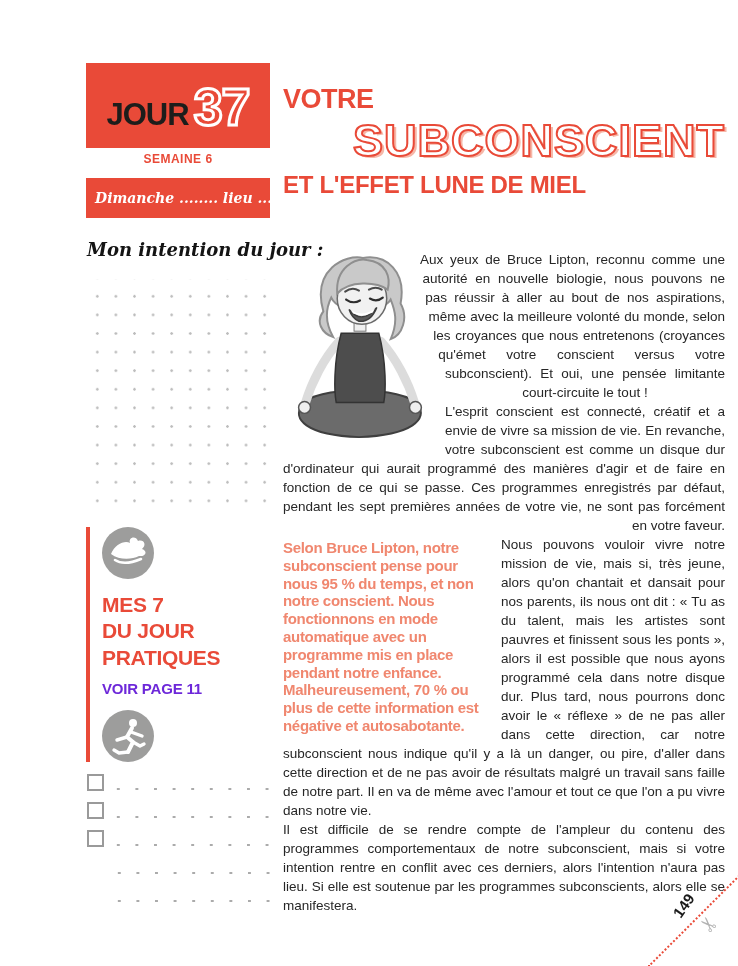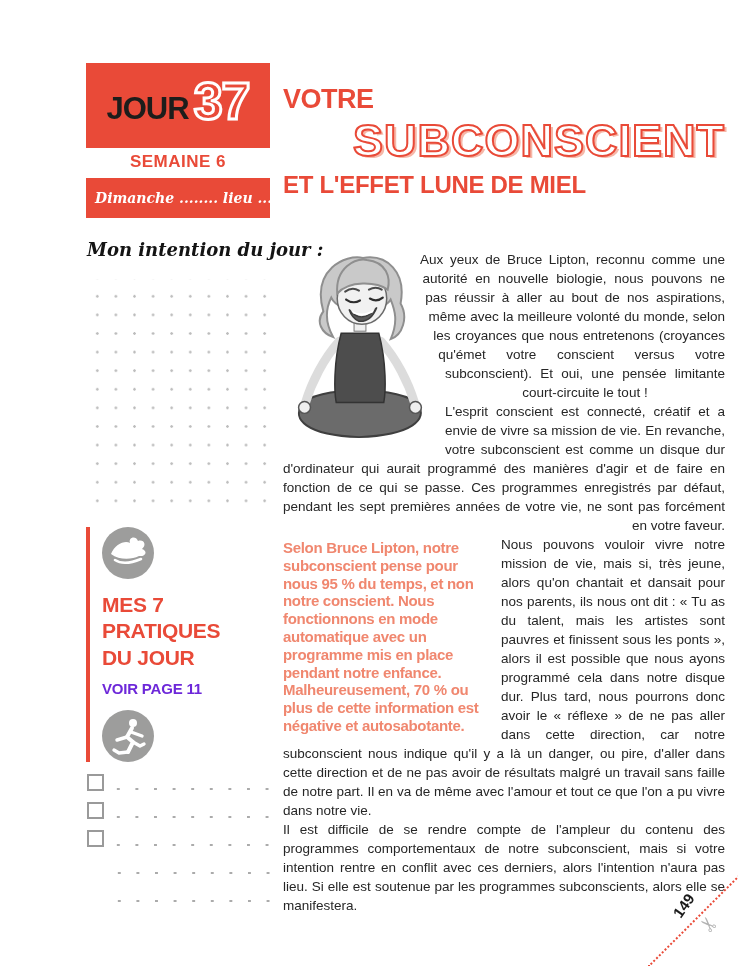--- a/index.html
+++ b/index.html
@@ -2,26 +2,26 @@
 <html lang="fr"><head>
 <meta charset="utf-8">
 <style>
   html,body{margin:0;padding:0;background:#ffffff;}
   .page{position:relative;width:738px;height:966px;background:#ffffff;overflow:hidden;
         font-family:"Liberation Sans",sans-serif;color:#222;}
 
   
   .sidebar{position:absolute;left:86px;top:63px;width:192px;height:880px;}
   .day-box{position:absolute;left:0;top:0;width:184px;height:85px;background:#e94a38;
-           display:flex;align-items:flex-end;justify-content:center;gap:5px;padding-bottom:26px;box-sizing:border-box;}
+           display:flex;align-items:flex-end;justify-content:center;gap:5px;padding-bottom:20px;box-sizing:border-box;}
   .day-label{color:#1d1d1b;font-weight:800;font-size:31px;letter-spacing:-1px;line-height:0.85;}
   .day-number{font-size:52px;font-weight:700;line-height:0.78;color:transparent;
               -webkit-text-stroke:3px #ffffff;letter-spacing:-1px;}
   .week-label{position:absolute;left:0;top:89px;width:184px;text-align:center;color:#e94a38;
-              font-weight:800;font-size:17px;letter-spacing:0.5px;}
+              font-weight:800;font-size:12px;letter-spacing:0.5px;}
   .date-banner{position:absolute;left:0;top:115px;width:184px;height:40px;background:#e94a38;
                color:#ffffff;font-family:"DejaVu Serif",serif;font-style:italic;font-weight:700;
                font-size:14px;line-height:40px;padding-left:9px;box-sizing:border-box;white-space:nowrap;overflow:hidden;}
   .intention-label{position:absolute;left:1px;top:176px;font-family:"DejaVu Serif",serif;
                    font-style:italic;font-weight:700;font-size:18px;color:#141414;white-space:nowrap;}
   .dot-grid{position:absolute;left:1px;top:216px;width:192px;height:224px;
             background-image:radial-gradient(circle,#bdbdbd 1.1px,transparent 1.5px);
             background-size:18.6px 18.6px;background-position:1px 8px;}
   .practices{position:absolute;left:0;top:464px;width:184px;border-left:4px solid #e94a38;
              padding-left:12px;box-sizing:border-box;}
@@ -86,22 +86,22 @@
     <div class="practices">
       <span class="icon-circle">
         <svg viewBox="0 0 52 52" width="52" height="52">
           <circle cx="26" cy="26" r="26" fill="#9d9d9c"></circle>
           <path d="M9 27 C13 17 23 13 28 16 C26 10 34 8 36 14 C42 12 45 18 40 22 C46 24 44 30 37 29 C29 33 17 33 9 27 Z" fill="#ffffff"></path>
           <path d="M13 33 q9 6 26 -1" stroke="#ffffff" stroke-width="2.6" fill="none" stroke-linecap="round"></path>
         </svg>
       </span>
       <div class="practices-title">
         <div>MES 7</div>
+        <div>DU JOUR</div>
         <div>PRATIQUES</div>
-        <div>DU JOUR</div>
       </div>
       <div class="practices-sub">VOIR PAGE 11</div>
       <span class="icon-circle runner-wrap">
         <svg viewBox="0 0 52 52" width="52" height="52">
           <circle cx="26" cy="26" r="26" fill="#9d9d9c"></circle>
           <circle cx="31" cy="13" r="4" fill="#ffffff"></circle>
           <path d="M30 18 L25 27 L31 32 L26 42" stroke="#ffffff" stroke-width="4" fill="none" stroke-linecap="round" stroke-linejoin="round"></path>
           <path d="M25 27 L15 30 M29 22 L40 26" stroke="#ffffff" stroke-width="3.4" fill="none" stroke-linecap="round"></path>
           <path d="M31 32 L38 36 L42 34 M26 42 L17 43 L12 40" stroke="#ffffff" stroke-width="3.4" fill="none" stroke-linecap="round" stroke-linejoin="round"></path>
         </svg>

